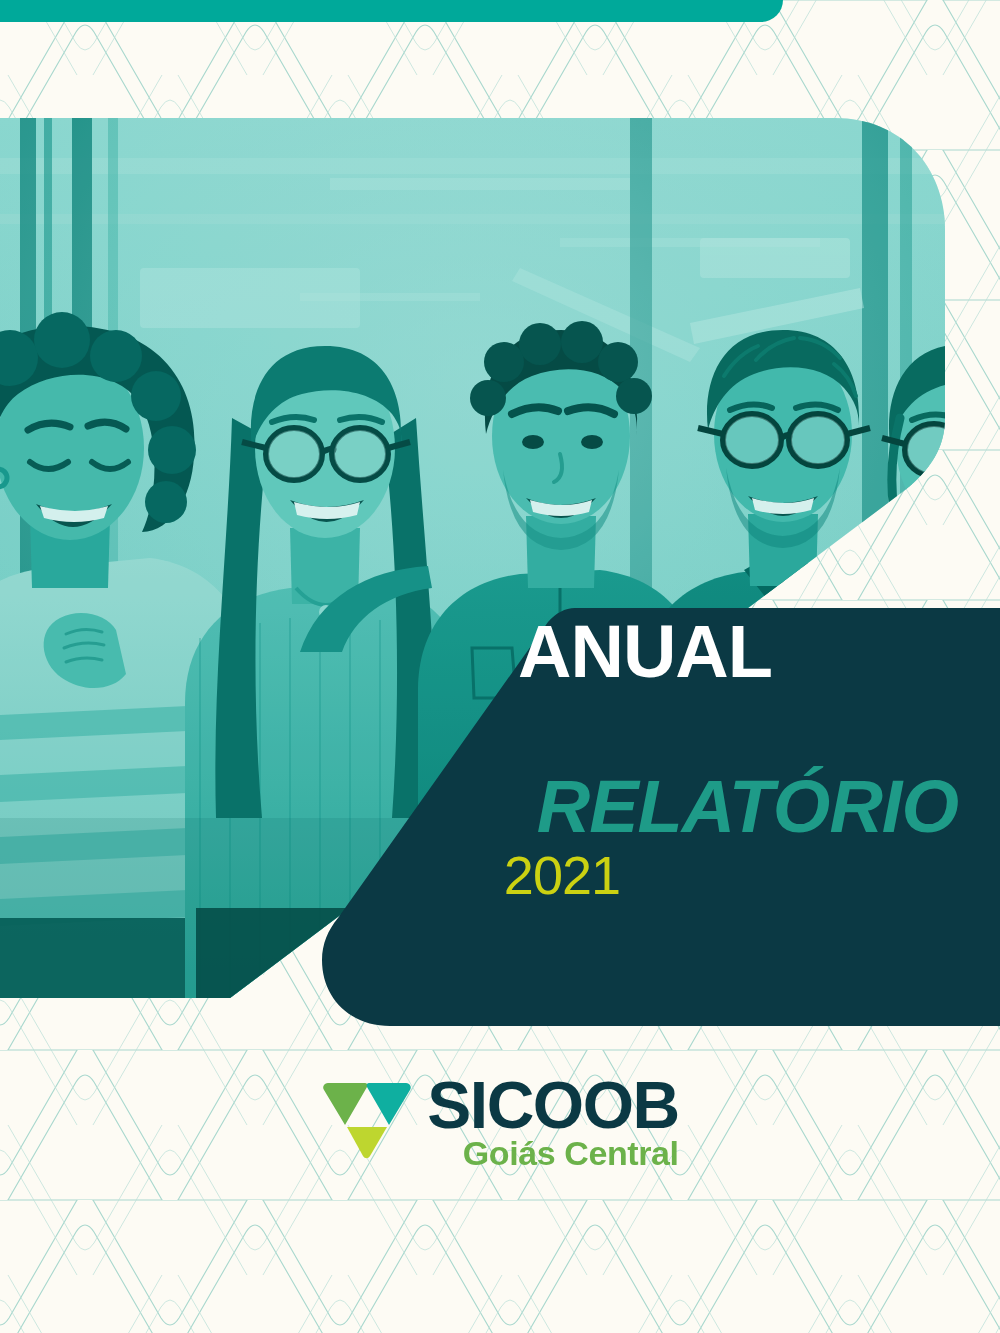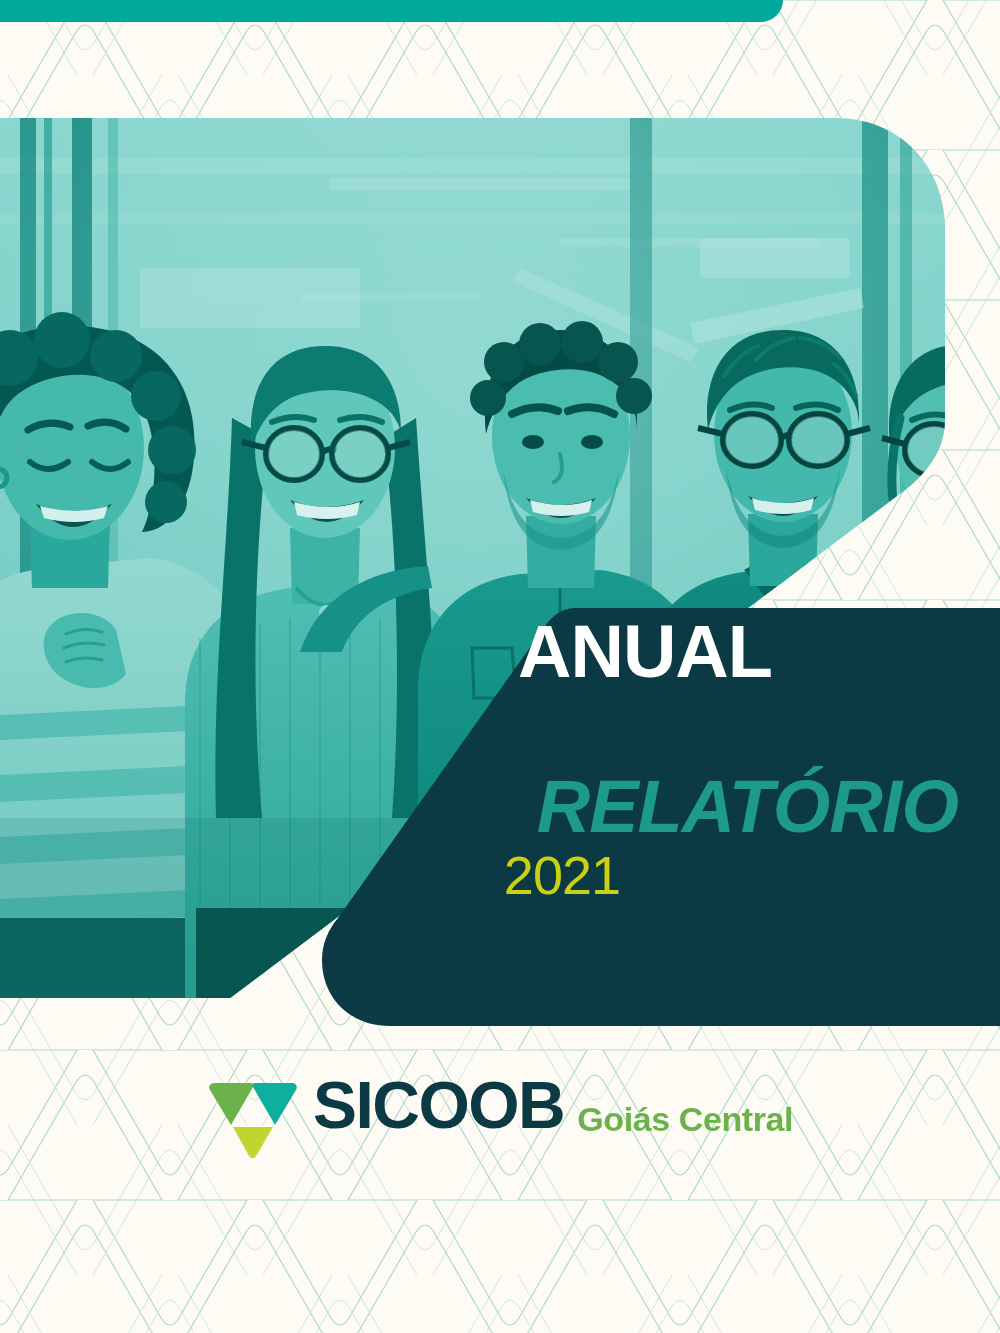--- a/index.html
+++ b/index.html
@@ -107,21 +107,21 @@
     position:absolute;
     left:0; top:1075px;
     width:1000px;
     z-index:6;
     display:flex;
     justify-content:center;
     align-items:flex-start;
   }
   .brand-inner { display:flex; align-items:flex-start; gap:14px; }
   .brand-mark { width:92px; height:82px; margin-top:4px; flex:0 0 auto; }
-  .brand-words { display:flex; align-items:flex-end;gap:13px; }
+  .brand-words { display:flex; flex-direction:column; align-items:flex-end; }
   .brand-name {
     font-size:66px;
     font-weight:bold;
     letter-spacing:-1.5px;
     line-height:0.92;
     color:#0B3944;
   }
   .brand-sub {
     font-size:34px;
     font-weight:bold;

